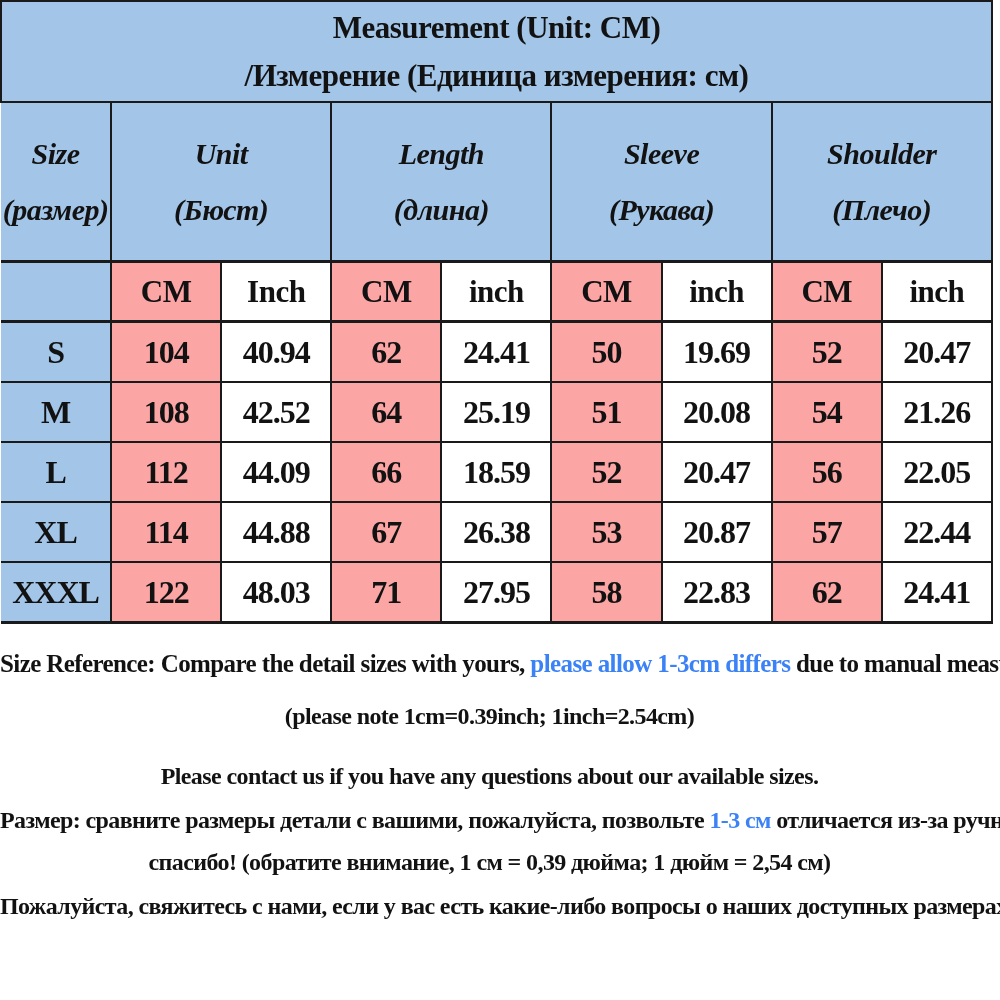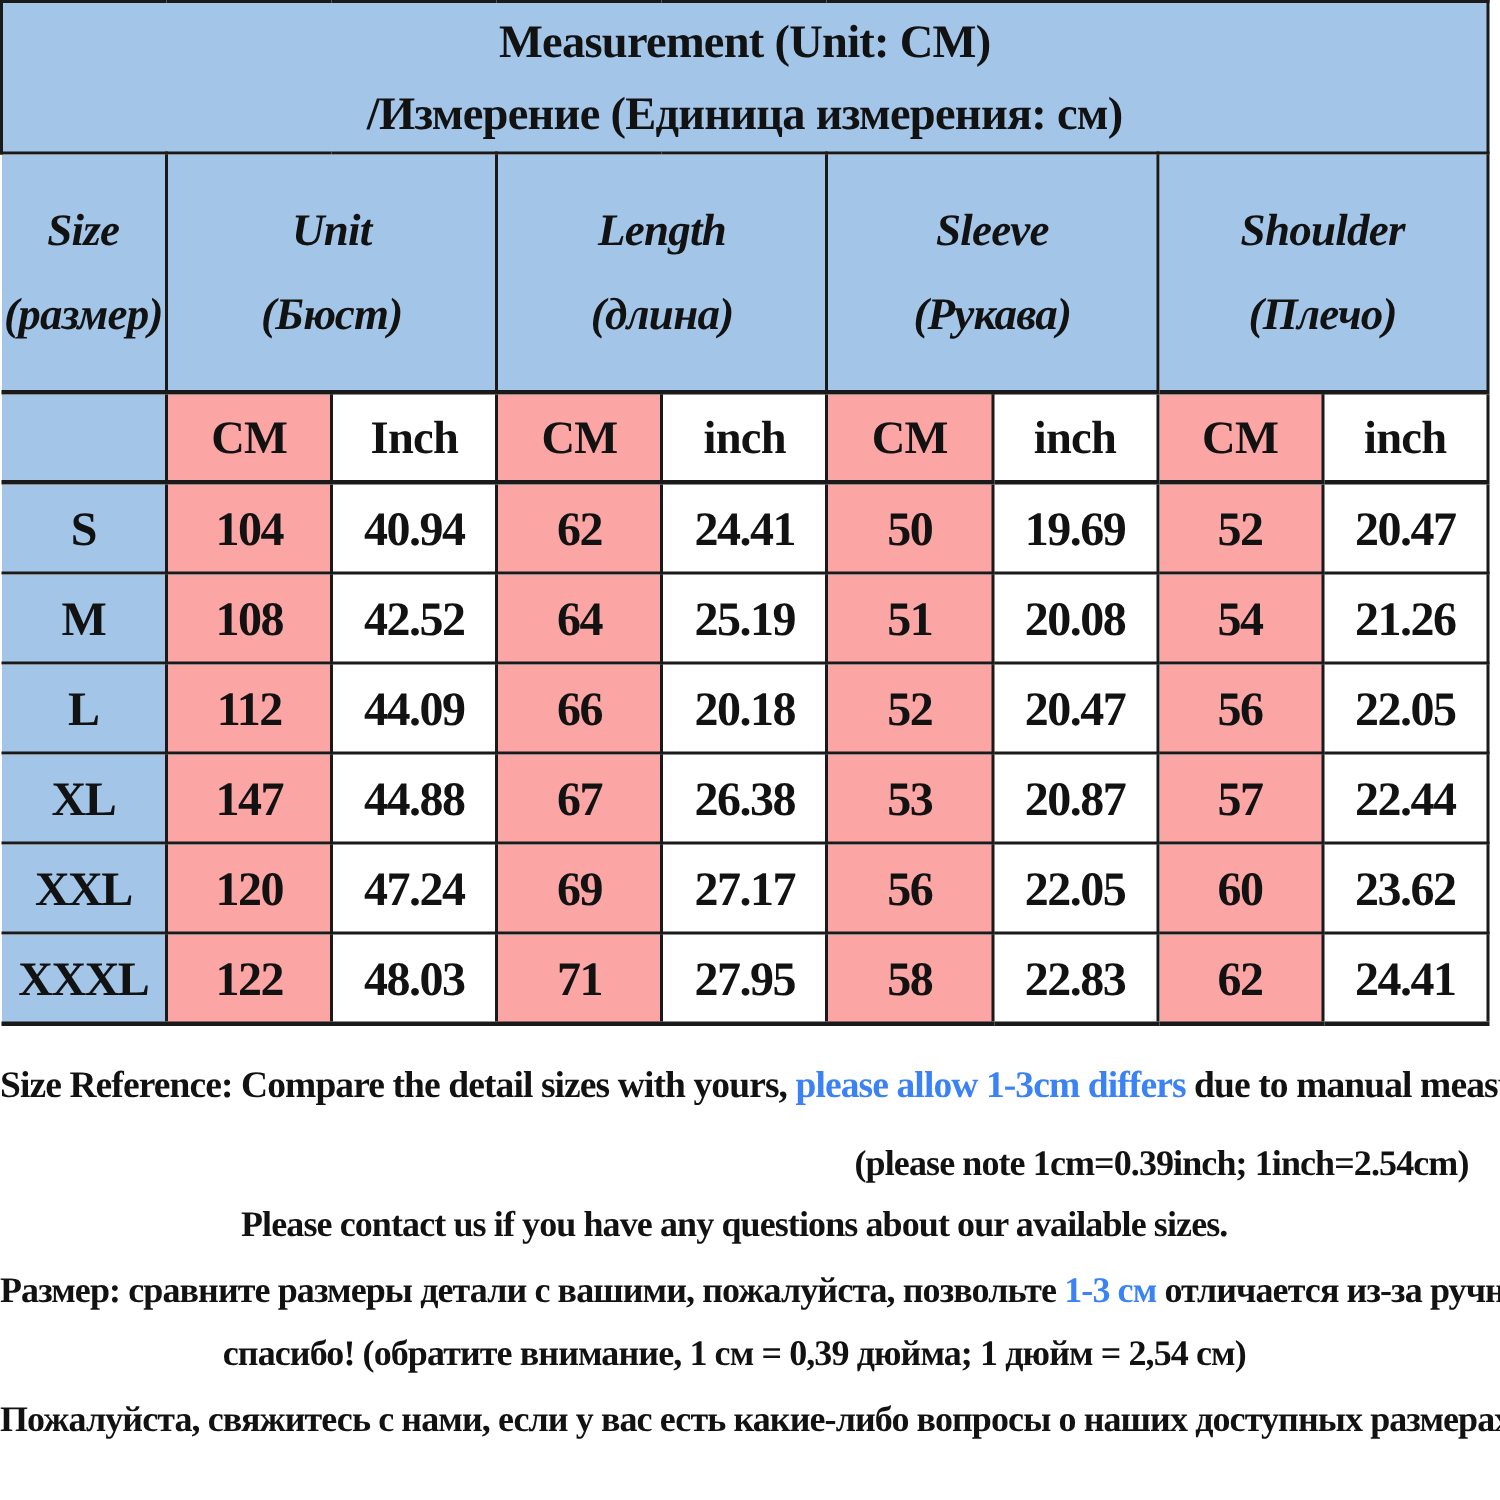--- a/index.html
+++ b/index.html
@@ -86,21 +86,21 @@
     padding-top: 20px;
     text-align: center;
   }
   .note-line {
     white-space: nowrap;
     letter-spacing: -0.6px;
     font-size: 24px;
     line-height: 40px;
   }
   .note-line.first { font-size: 25px; margin-bottom: 12px; }
-  .note-line.l2 { margin-bottom: 1px; text-align: right; }
+  .note-line.l2 { margin-bottom: 20px; }
   .note-line.l3 { margin-bottom: 4px; }
   .note-line.l4 { margin-top: 2px; }
   .note-line.l5 { margin-top: 2px; }
   .note-line.l6 { margin-top: 4px; }
   .red { color: #3b82f6; }
 </style>
 </head>
 <body>
 
 <div class="sheet">
@@ -182,50 +182,39 @@
       <td class="white">20.08</td>
       <td class="gray">54</td>
       <td class="white">21.26</td>
     </tr>
 
     <tr class="data-row">
       <td class="blue">L</td>
       <td class="gray">112</td>
       <td class="white">44.09</td>
       <td class="gray">66</td>
-      <td class="white">20.18</td>
+      <td class="white">18.59</td>
       <td class="gray">52</td>
       <td class="white">20.47</td>
       <td class="gray">56</td>
       <td class="white">22.05</td>
     </tr>
 
     <tr class="data-row">
       <td class="blue">XL</td>
-      <td class="gray">147</td>
+      <td class="gray">114</td>
       <td class="white">44.88</td>
       <td class="gray">67</td>
       <td class="white">26.38</td>
       <td class="gray">53</td>
       <td class="white">20.87</td>
       <td class="gray">57</td>
       <td class="white">22.44</td>
     </tr>
 
-    <tr class="data-row">
-      <td class="blue">XXL</td>
-      <td class="gray">120</td>
-      <td class="white">47.24</td>
-      <td class="gray">69</td>
-      <td class="white">27.17</td>
-      <td class="gray">56</td>
-      <td class="white">22.05</td>
-      <td class="gray">60</td>
-      <td class="white">23.62</td>
-    </tr>
 
     <tr class="data-row">
       <td class="blue">XXXL</td>
       <td class="gray">122</td>
       <td class="white">48.03</td>
       <td class="gray">71</td>
       <td class="white">27.95</td>
       <td class="gray">58</td>
       <td class="white">22.83</td>
       <td class="gray">62</td>

